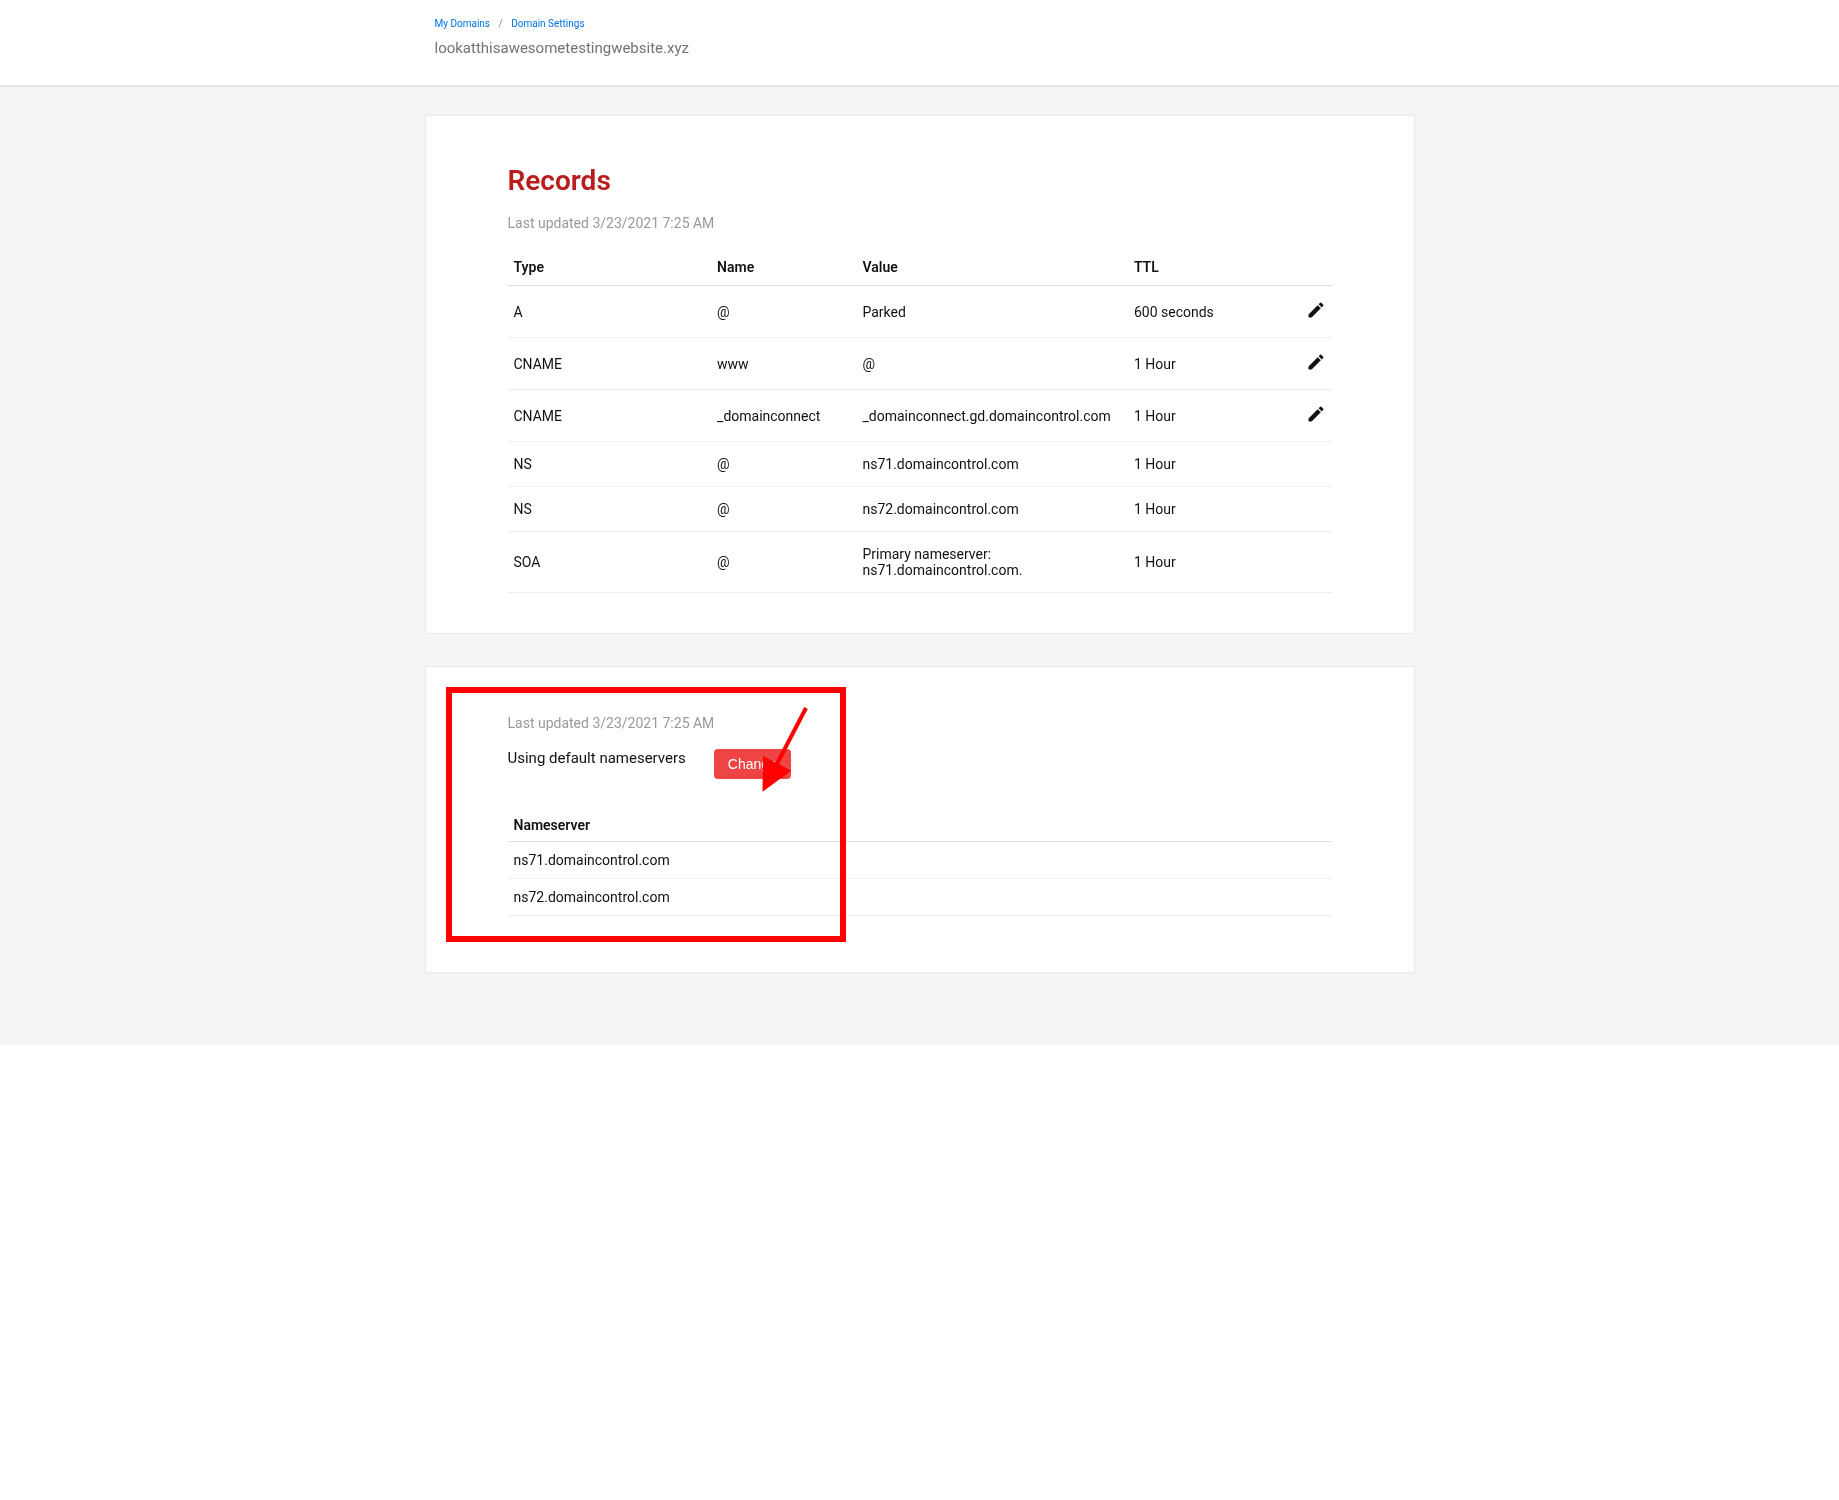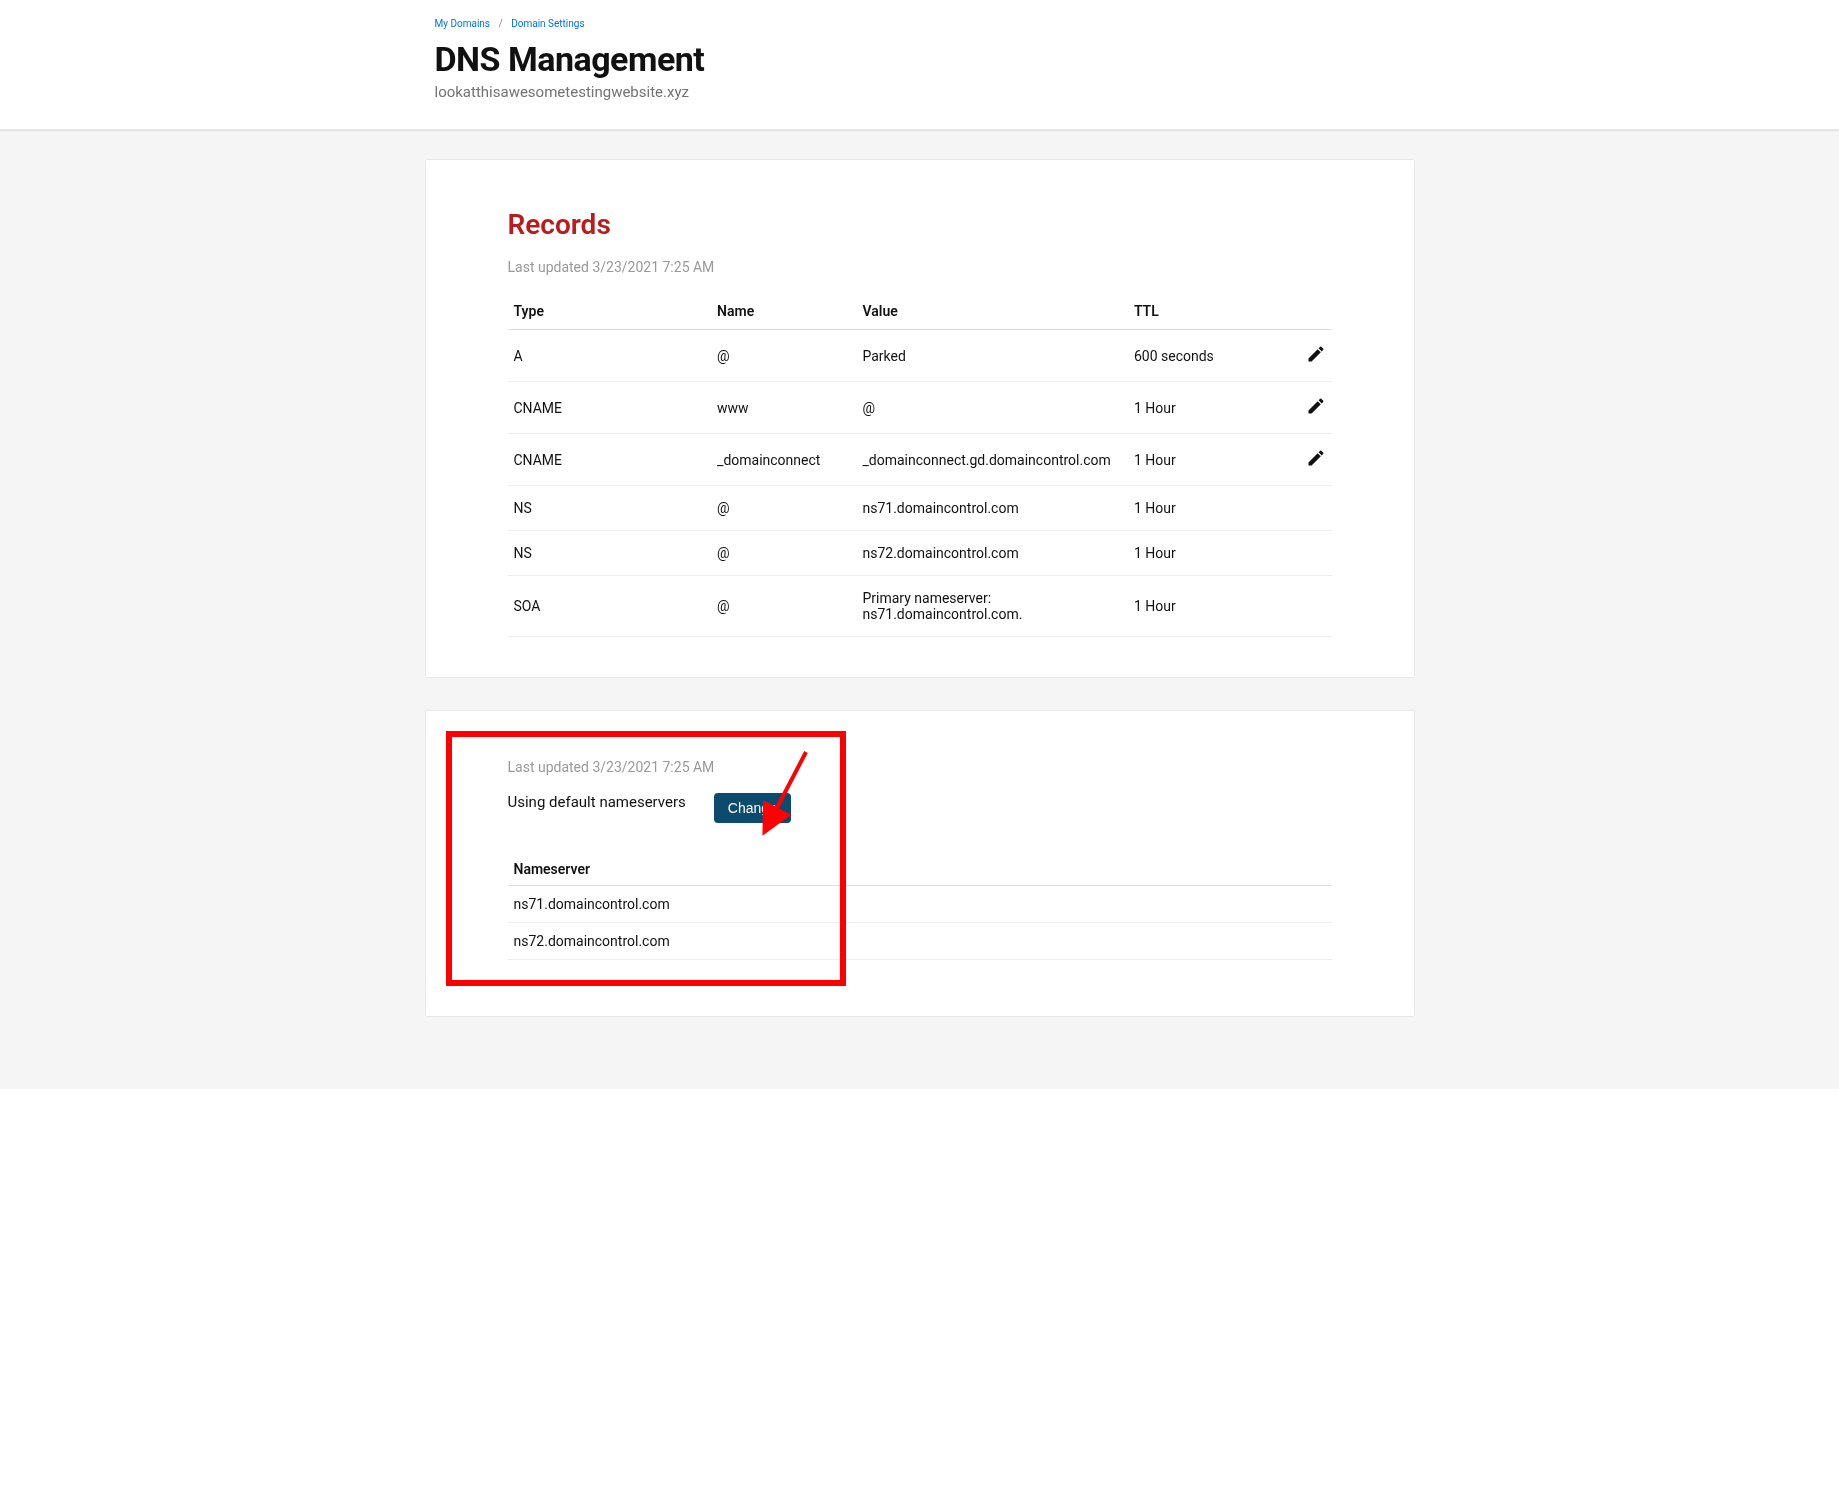--- a/index.html
+++ b/index.html
@@ -118,21 +118,21 @@
     display: flex;
     align-items: flex-start;
     gap: 28px;
     margin-bottom: 30px;
   }
   .ns-status {
     font-size: 15px;
     color: #111;
   }
   .change-btn {
-    background: #0c4a6e;
+    background: #ef4444;
     color: #fff;
     border: none;
     border-radius: 4px;
     padding: 7px 14px;
     font-size: 14px;
     cursor: pointer;
   }
   table.ns-table {
     width: 100%;
     border-collapse: collapse;
@@ -163,21 +163,20 @@
 </head>
 <body>
 
 <div class="header-region">
   <div class="header-inner">
     <div class="breadcrumb">
       <a>My Domains</a>
       <span class="sep">/</span>
       <a>Domain Settings</a>
     </div>
-    <h1 class="page-title">DNS Management</h1>
     <div class="page-subtitle">lookatthisawesometestingwebsite.xyz</div>
   </div>
 </div>
 
 <div class="content-region">
 
   <div class="card">
     <h2 class="section-title">Records</h2>
     <div class="last-updated">Last updated 3/23/2021 7:25 AM</div>
 

